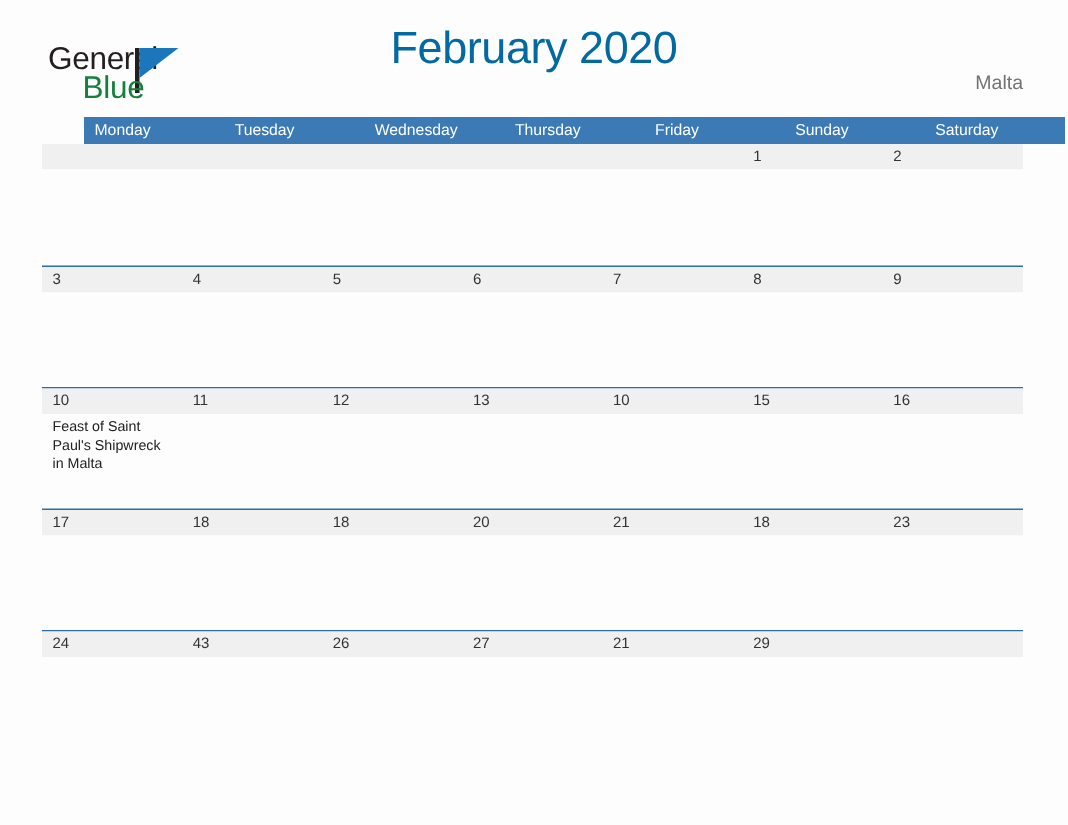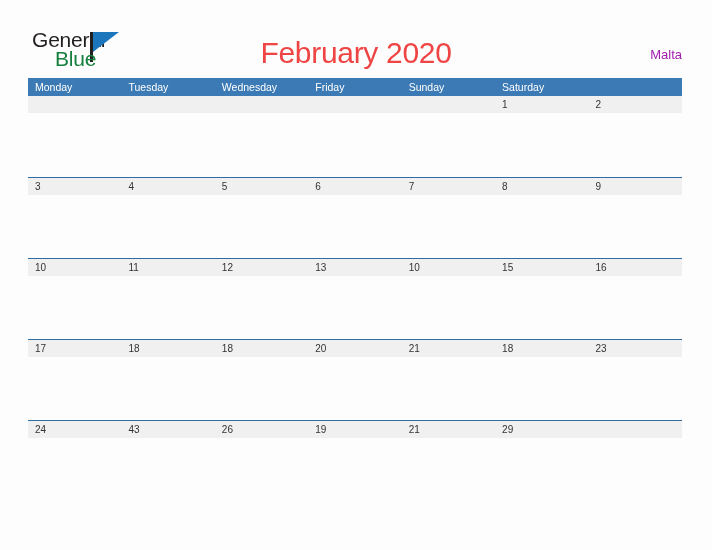--- a/index.html
+++ b/index.html
@@ -71,50 +71,51 @@
     left: 58px;
     top: 3px;
     width: 3px;
     height: 30px;
     background: #231f20;
   }
 
   .title {
     position: absolute;
     left: 0;
-    top: 36px;
+    top: 16px;
     width: 712px;
     text-align: center;
     font-size: 30px;
-    color: #ef4444;
+    color: #0369a1;
     letter-spacing: -0.3px;
   }
 
   .country {
     position: absolute;
     right: 30px;
     top: 47px;
     font-size: 13px;
-    color: #a21caf;
+    color: #737373;
     text-align: center;
   }
 
   
   .calendar {
     position: absolute;
     left: 28px;
     top: 78px;
     width: 654px;
   }
 
   .weekday-row {
     display: flex;
     width: 654px;
     height: 18px;
     background: #3b7ab5;
+    margin-left: 28px;
   }
   .weekday-cell {
     width: 93.43px;
     height: 18px;
     box-sizing: border-box;
     padding-left: 7px;
     color: #ffffff;
     font-size: 10.5px;
     line-height: 18px;
     white-space: nowrap;
@@ -185,20 +186,21 @@
 
     <div class="country">Malta</div>
 
   </div>
 
   <div class="calendar">
     <div class="weekday-row">
         <div class="weekday-cell">Monday</div>
         <div class="weekday-cell">Tuesday</div>
         <div class="weekday-cell">Wednesday</div>
+        <div class="weekday-cell">Thursday</div>
         <div class="weekday-cell">Friday</div>
         <div class="weekday-cell">Sunday</div>
         <div class="weekday-cell">Saturday</div>
       </div>
     <div id="weeks-container">
         <div class="week-row first">
           <div class="date-band">
             <div class="date-cell"></div>
             <div class="date-cell"></div>
             <div class="date-cell"></div>
@@ -240,20 +242,29 @@
         <div class="week-row">
           <div class="date-band">
             <div class="date-cell">10</div>
             <div class="date-cell">11</div>
             <div class="date-cell">12</div>
             <div class="date-cell">13</div>
             <div class="date-cell">10</div>
             <div class="date-cell">15</div>
             <div class="date-cell">16</div>
           </div>
+          <div class="event-band">
+            <div class="event-cell">Feast of Saint Paul's Shipwreck in Malta</div>
+            <div class="event-cell"></div>
+            <div class="event-cell"></div>
+            <div class="event-cell"></div>
+            <div class="event-cell"></div>
+            <div class="event-cell"></div>
+            <div class="event-cell"></div>
+          </div>
         </div>
         <div class="week-row">
           <div class="date-band">
             <div class="date-cell">17</div>
             <div class="date-cell">18</div>
             <div class="date-cell">18</div>
             <div class="date-cell">20</div>
             <div class="date-cell">21</div>
             <div class="date-cell">18</div>
             <div class="date-cell">23</div>
@@ -266,21 +277,21 @@
             <div class="event-cell"></div>
             <div class="event-cell"></div>
             <div class="event-cell"></div>
           </div>
         </div>
         <div class="week-row">
           <div class="date-band">
             <div class="date-cell">24</div>
             <div class="date-cell">43</div>
             <div class="date-cell">26</div>
-            <div class="date-cell">19</div>
+            <div class="date-cell">27</div>
             <div class="date-cell">21</div>
             <div class="date-cell">29</div>
             <div class="date-cell"></div>
           </div>
           <div class="event-band">
             <div class="event-cell"></div>
             <div class="event-cell"></div>
             <div class="event-cell"></div>
             <div class="event-cell"></div>
             <div class="event-cell"></div>

